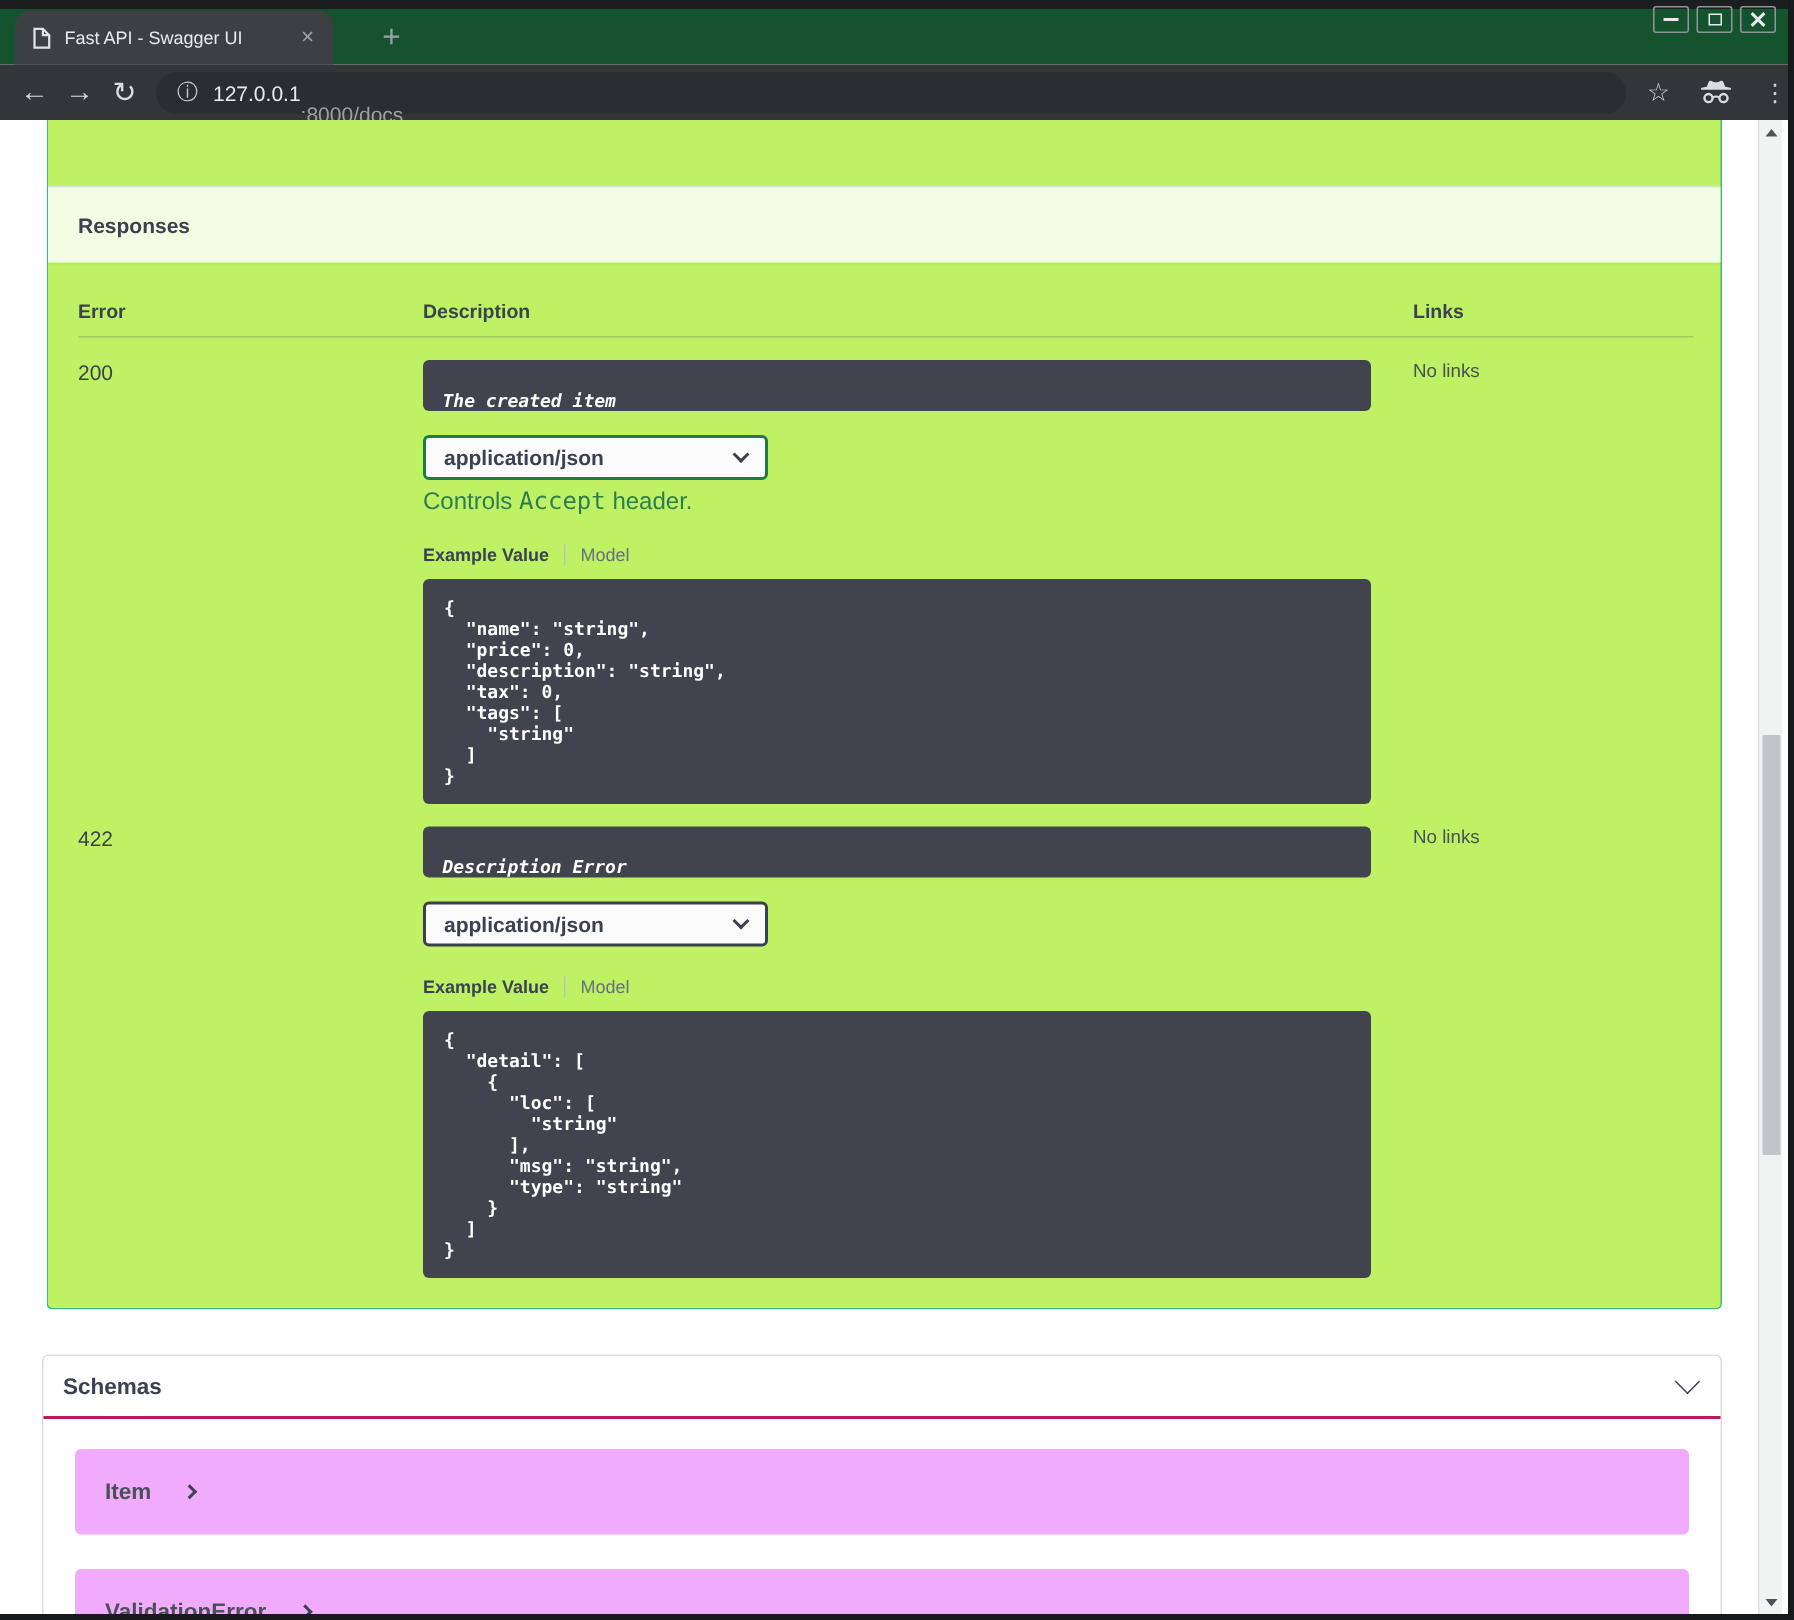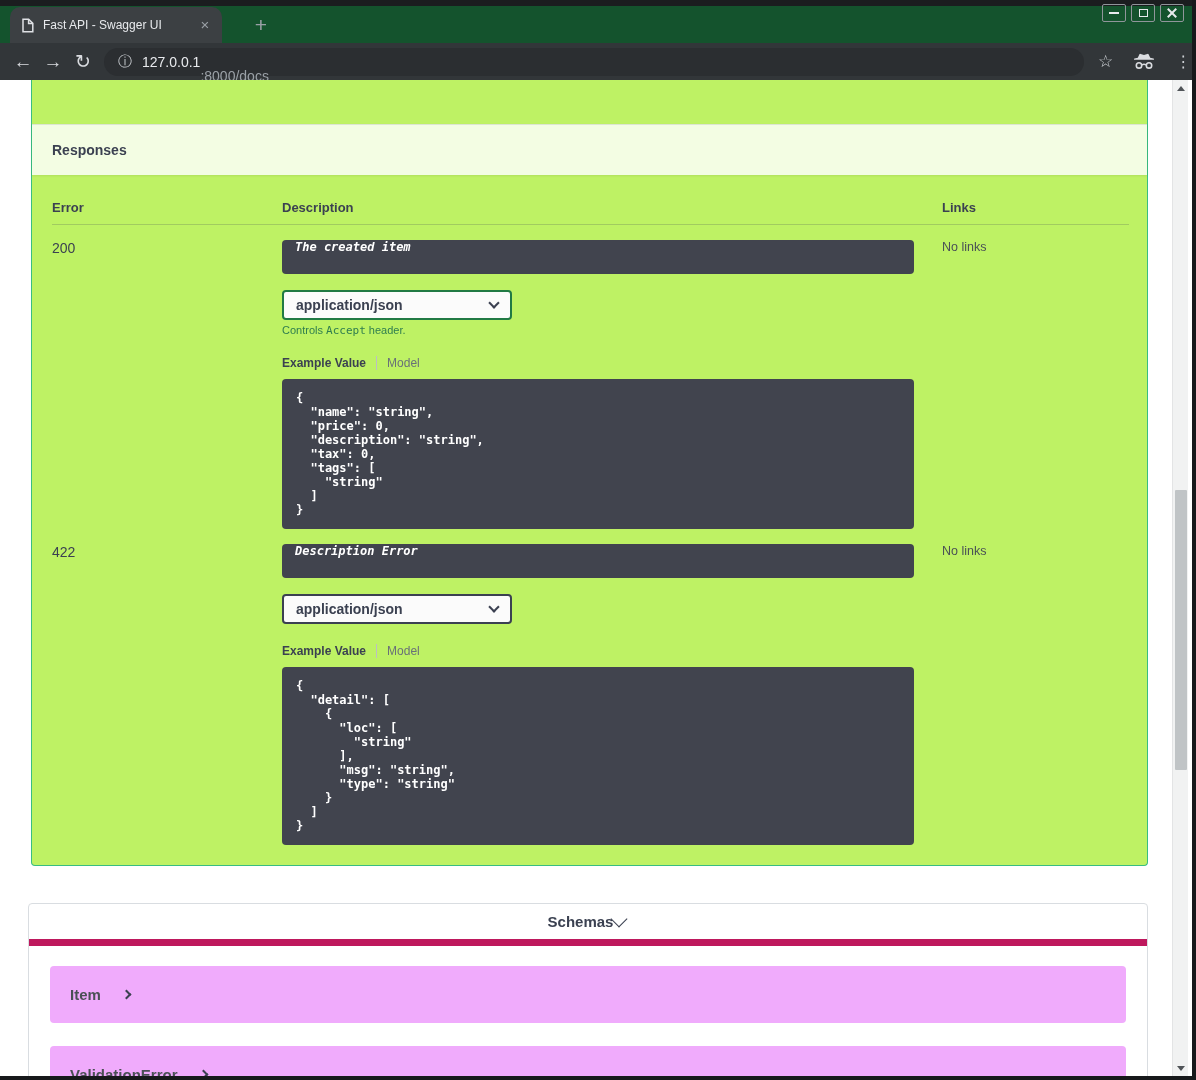--- a/index.html
+++ b/index.html
@@ -50,45 +50,45 @@
   .section-header { height:51px; background:rgba(255,255,255,.82); box-shadow:0 1px 2px rgba(0,0,0,.08);
                     border-top:1px solid rgba(59,65,81,.12); display:flex; align-items:center; padding-left:20px; }
   .section-title { font-size:14px; font-weight:bold; color:#3b4151; }
   .responses-inner { padding:25px 20px 20px 20px; }
   .resp-grid { display:grid; grid-template-columns:230px 660px 187px; }
   .col-head { font-size:13px; font-weight:bold; color:#3b4151; padding-bottom:9px;
               border-bottom:1px solid rgba(59,65,81,.22); }
   .cell { padding-top:15px; }
   .code-cell { font-size:14px; color:#3b4151; }
   .links-cell { font-size:12.5px; color:#4a5056; }
-  .desc-box { width:632px; height:34px; background:#41444e; border-radius:4px; display:flex; align-items:flex-start;
+  .desc-box { width:632px; height:34px; background:#41444e; border-radius:4px; display:flex; align-items:flex-end;
               padding-left:13px; margin-bottom:16px; }
   .desc-box span { color:#fff; font-family:"DejaVu Sans Mono", monospace; font-size:12px;
                    font-weight:bold; font-style:italic; }
   .media-select { width:230px; height:30px; background:#fbfbfb; border-radius:4px; display:flex;
                   align-items:center; padding:0 12px; justify-content:space-between; }
   .media-select.green { border:2px solid #217a44; }
   .media-select.dark  { border:2px solid #3b4151; }
   .media-select span  { font-size:14px; font-weight:bold; color:#3b4151; }
   .chev-down { width:8px; height:8px; border-right:2px solid #3b4151; border-bottom:2px solid #3b4151;
                transform:rotate(45deg); margin-top:-4px; }
-  .accept-note { margin-top:4px; font-size:11px; color:#2f7d4f; }
+  .accept-note { margin-top:4px; font-size:16px; color:#2f7d4f; }
   .accept-note .mono { font-family:"DejaVu Sans Mono", monospace; }
   .tabs-row { margin-top:18px; display:flex; align-items:flex-end; height:15px; }
   .tab-example { font-size:12px; font-weight:bold; color:#3b4151; }
   .tab-sep { width:1px; height:14px; background:#bcbfc3; margin:0 10px; }
   .tab-model { font-size:12px; color:#697078; }
   .highlight { width:632px; background:#41444e; border-radius:4px; padding:12px 14px; margin-top:9px; }
   .highlight pre { font-family:"DejaVu Sans Mono", monospace; font-size:12px; line-height:14px;
                    font-weight:bold; color:#fff; white-space:pre; }
 
   .schemas { position:absolute; top:823px; left:28px; width:1120px; background:#fff;
              border:1px solid #d9dde1; border-radius:4px; padding-bottom:20px; }
-  .schemas-header { height:42px; display:flex; align-items:center; justify-content:center;
-                    padding:0 16px 0 13px; border-bottom:7px solid #be185d; }
+  .schemas-header { height:42px; display:flex; align-items:center; justify-content:space-between;
+                    padding:0 16px 0 13px; border-bottom:2px solid #be185d; }
   .schemas-title { font-size:15px; font-weight:600; color:#3b4151; }
   .chev-big { width:12px; height:12px; border-right:1.5px solid #3b4151; border-bottom:1.5px solid #3b4151;
               transform:rotate(45deg); margin-top:-6px; }
   .schemas-body { padding:20px 21px 0 21px; }
   .model-row { height:57px; background:#f0abfc; border-radius:4px; display:flex; align-items:center;
                padding-left:20px; margin-bottom:23px; }
   .model-row:last-child { margin-bottom:0; }
   .model-name { font-size:15px; font-weight:bold; color:#4a5055; }
   .chev-right { width:7px; height:7px; border-right:2.5px solid #3b4151; border-bottom:2.5px solid #3b4151;
                 transform:rotate(-45deg); margin-left:22px; }

